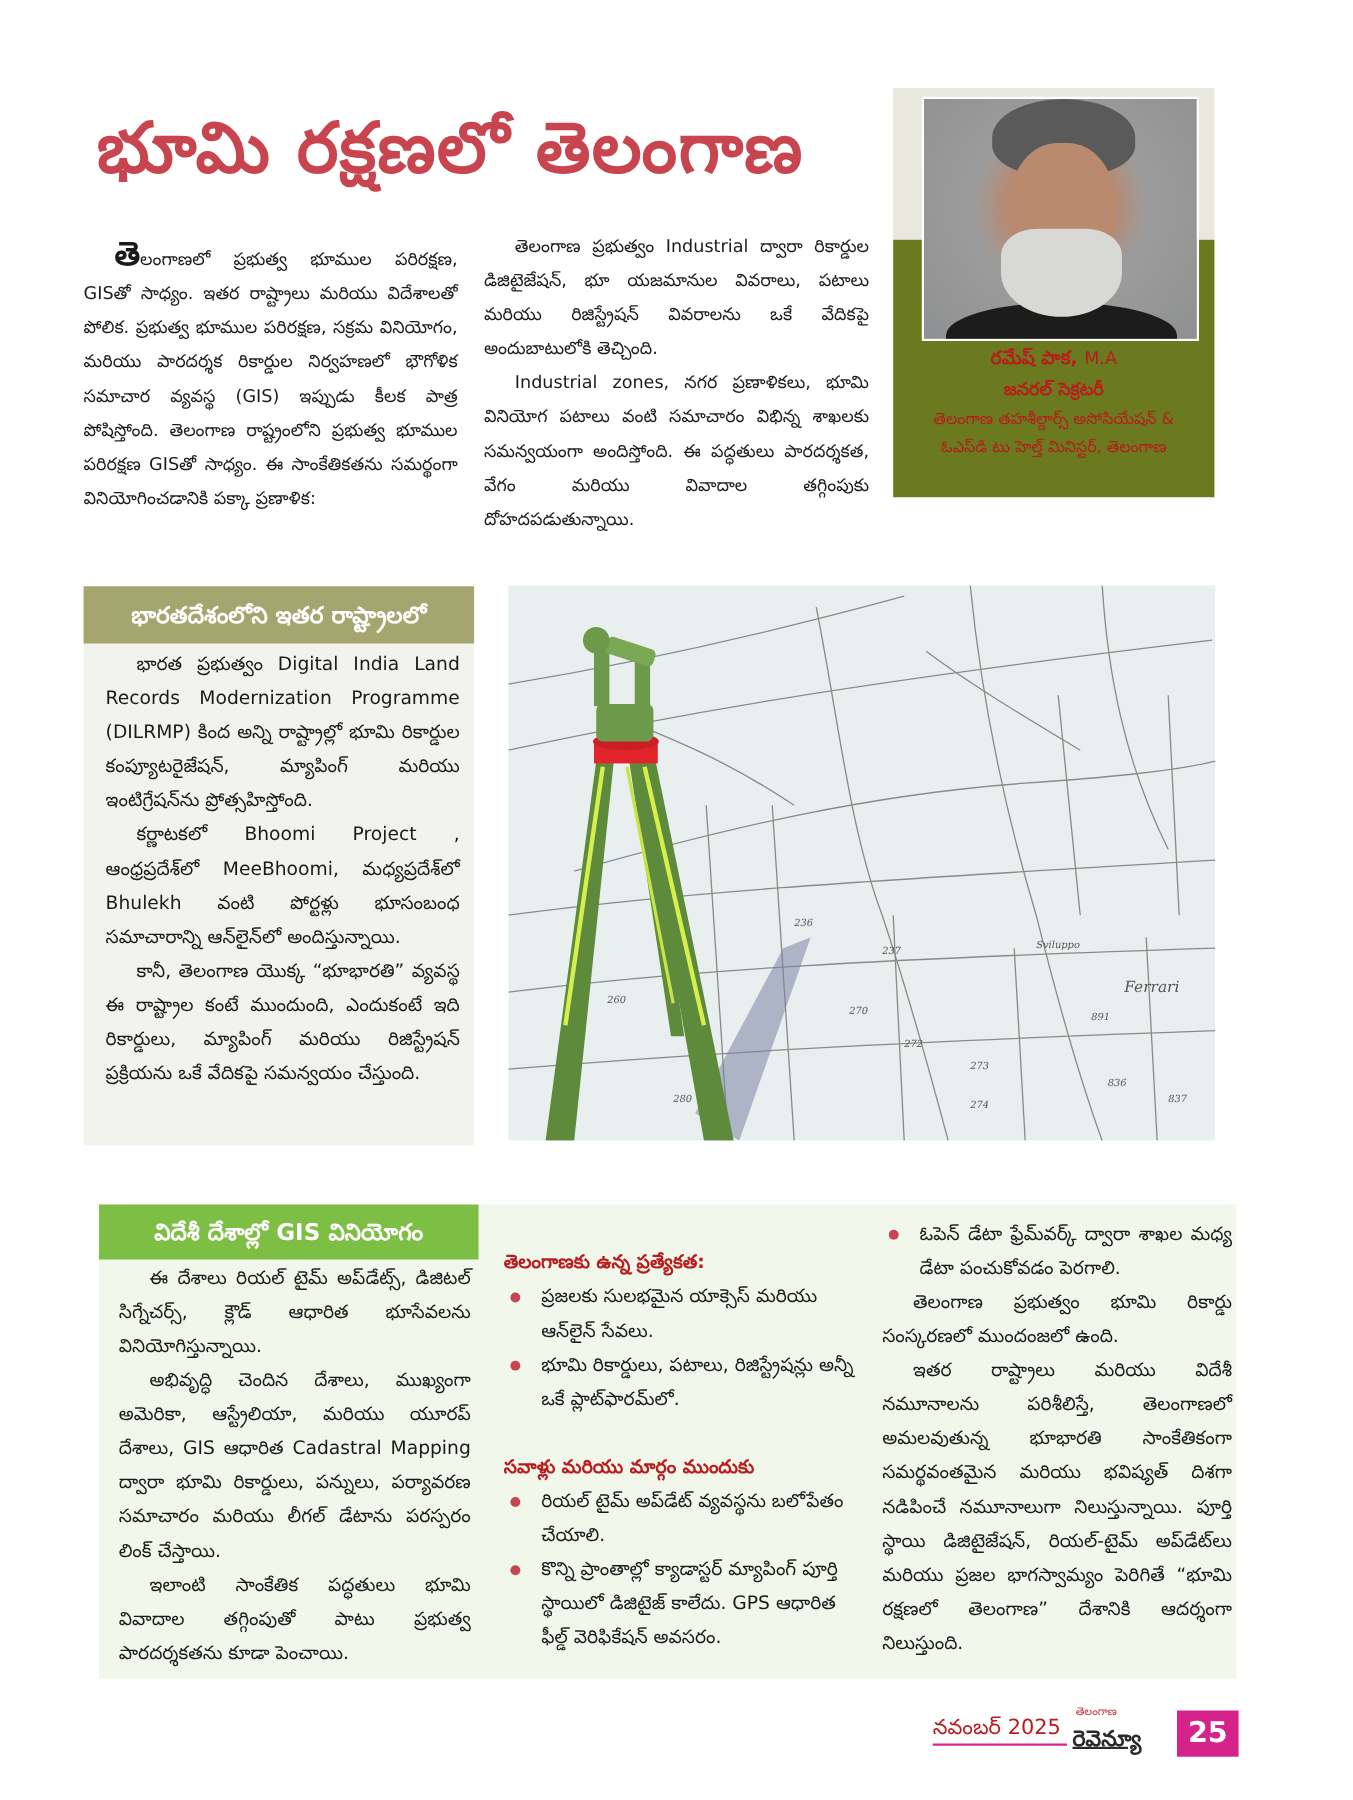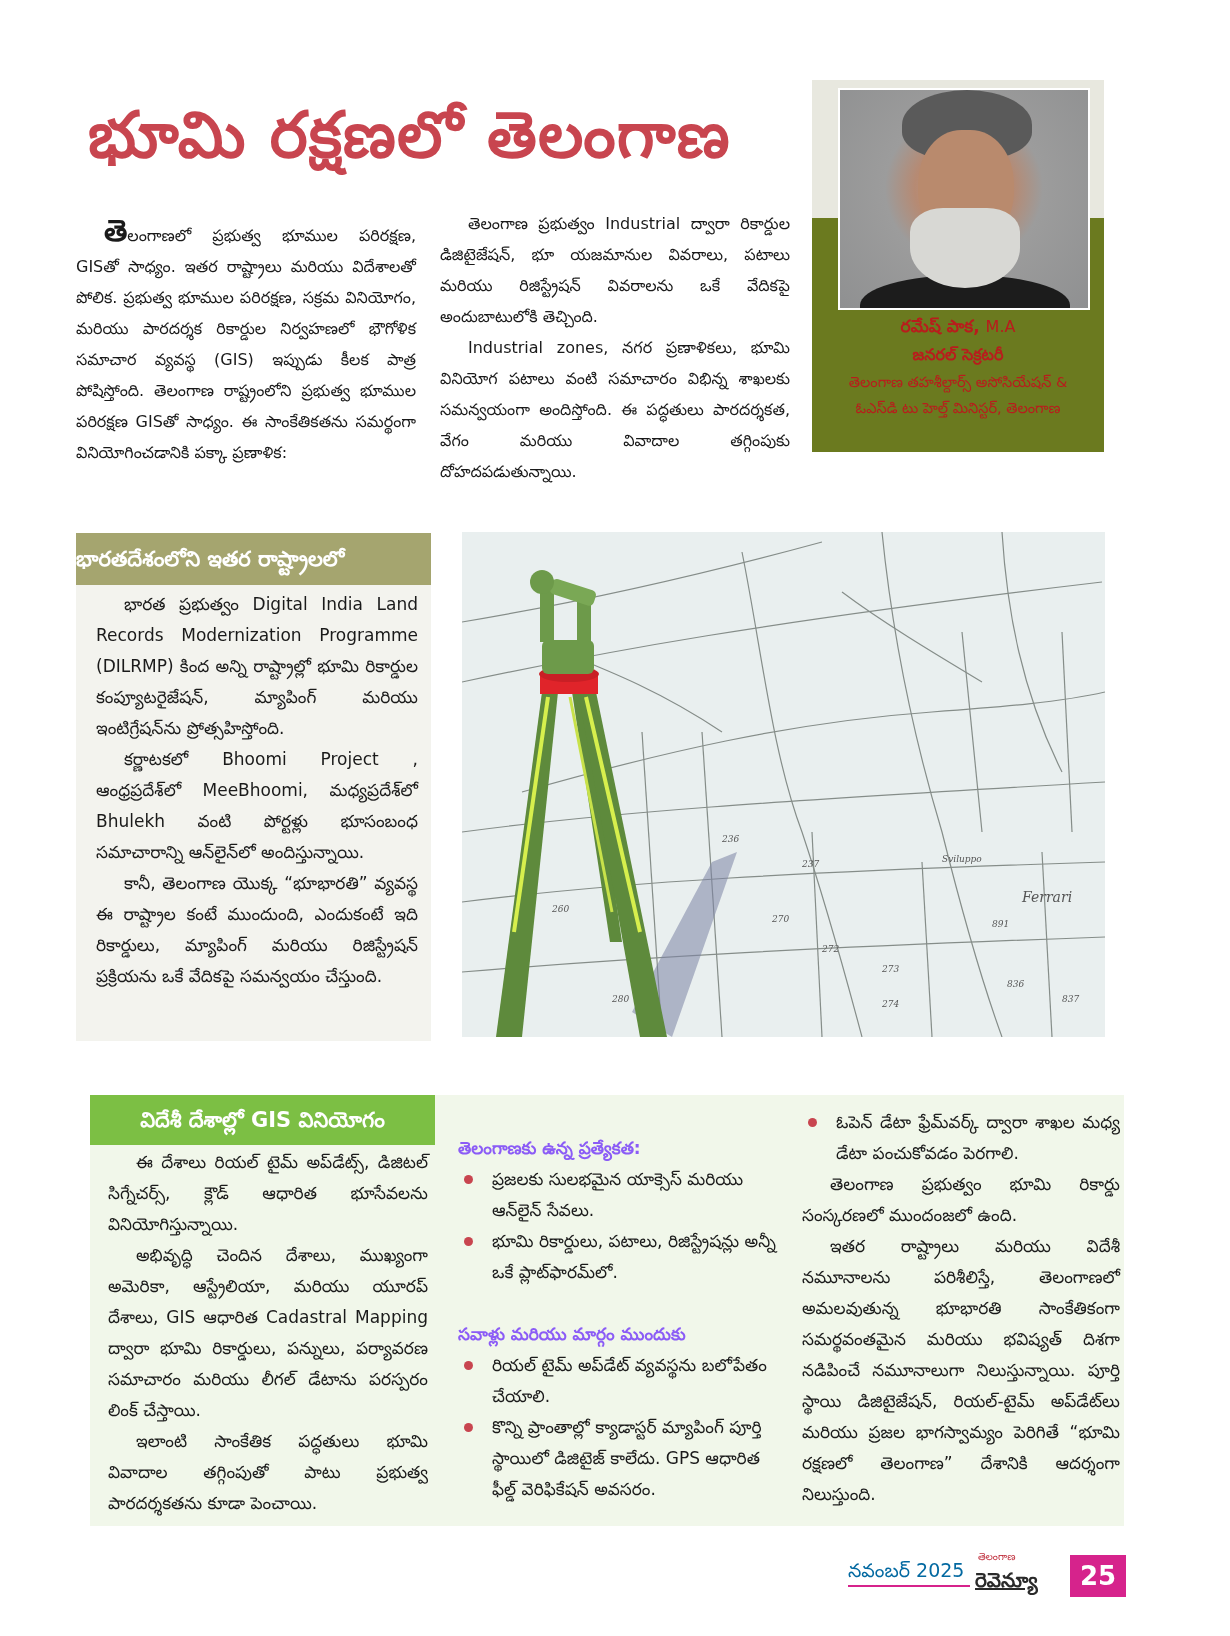--- a/index.html
+++ b/index.html
@@ -20,34 +20,34 @@
   .photo .hair{position:absolute;left:62px;top:0px;width:130px;height:70px;border-radius:50% 50% 40% 40%;background:#5a5a5a;}
   .photo .face{position:absolute;left:78px;top:40px;width:96px;height:120px;border-radius:45% 45% 50% 50%;background:#b98a6d;}
   .photo .beard{position:absolute;left:70px;top:118px;width:110px;height:80px;border-radius:30% 30% 50% 50%;background:#d8d8d4;}
   .photo .body{position:absolute;left:20px;top:185px;width:210px;height:60px;border-radius:50% 50% 0 0;background:#1c1c1c;}
   .profile .info{position:absolute;left:0;top:232px;width:292px;text-align:center;color:#b91c1c;}
   .profile .name{font-size:17px;font-weight:bold;line-height:28px;}
   .profile .name .deg{font-weight:normal;font-size:16px;}
   .profile .role{font-size:16px;font-weight:bold;line-height:28px;}
   .profile .org{font-size:14.5px;line-height:26px;}
   .box1{left:76px;top:533px;width:355px;height:508px;background:#f3f3ee;}
-  .box1 .head{position:absolute;left:0;top:0;width:355px;height:52px;background:#a5a56f;color:#ffffff;font-size:21px;font-weight:bold;line-height:52px;text-align:left;}
+  .box1 .head{position:absolute;left:0;top:0;width:355px;height:52px;background:#a5a56f;color:#ffffff;font-size:21px;font-weight:bold;line-height:52px;text-align:center;}
   .box1 .body{position:absolute;left:20px;top:56px;width:322px;font-size:17px;line-height:31px;}
   .mapimg{left:462px;top:532px;width:643px;height:505px;overflow:hidden;}
   .box2{left:90px;top:1095px;width:1034px;height:431px;background:#f1f7ea;}
   .box2 .head{position:absolute;left:0;top:0;width:345px;height:50px;background:#7cbf44;color:#ffffff;font-size:21px;font-weight:bold;line-height:50px;text-align:center;}
   .b2c1{position:absolute;left:18px;top:52px;width:320px;font-size:17px;line-height:31px;}
   .b2c2{position:absolute;left:368px;top:38px;width:330px;font-size:17px;line-height:31px;}
   .b2c3{position:absolute;left:712px;top:12px;width:318px;font-size:17px;line-height:31px;}
-  .subhead{color:#8b5cf6;font-weight:bold;font-size:17px;line-height:31px;margin:0;}
+  .subhead{color:#b91c1c;font-weight:bold;font-size:17px;line-height:31px;margin:0;}
   ul.bul{list-style:none;margin:0;padding:0;}
   ul.bul li{position:relative;padding-left:34px;}
   ul.bul li .dot{position:absolute;left:6px;top:11px;width:9px;height:9px;border-radius:50%;background:#c8454f;}
   .gap{height:31px;}
-  .f-month{left:848px;top:1556px;font-size:19px;color:#0369a1;line-height:28px;white-space:nowrap;}
+  .f-month{left:848px;top:1556px;font-size:19px;color:#b91c1c;line-height:28px;white-space:nowrap;}
   .f-brand-top{left:978px;top:1551px;font-size:10px;color:#c0313e;line-height:12px;}
   .f-brand{left:975px;top:1561px;font-size:20px;font-weight:bold;color:#2a2a2a;line-height:38px;white-space:nowrap;text-decoration:underline;}
   .f-page{left:1070px;top:1555px;width:56px;height:42px;background:#d6238c;color:#ffffff;font-size:26px;font-weight:bold;line-height:42px;text-align:center;}
   .f-line{left:848px;top:1585px;width:122px;height:2px;background:#d6238c;}
 </style>
 </head>
 <body>
 
 <div class="abs title">భూమి రక్షణలో తెలంగాణ</div>
 

